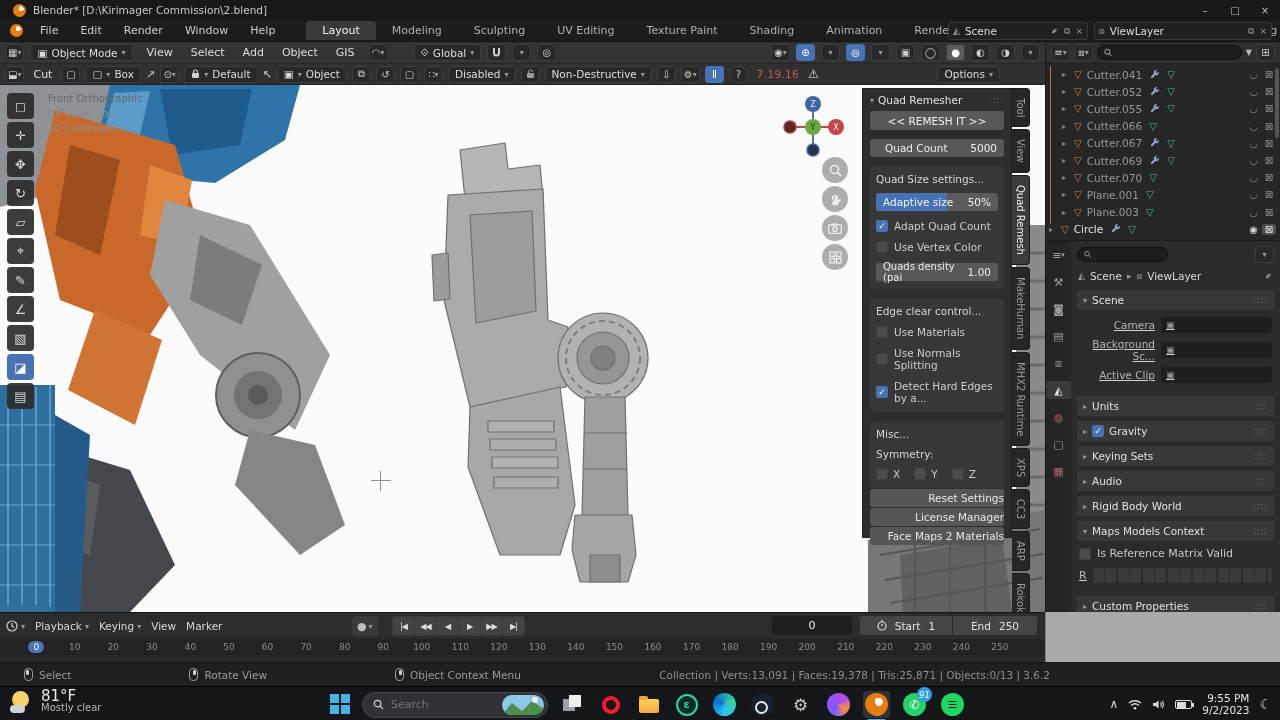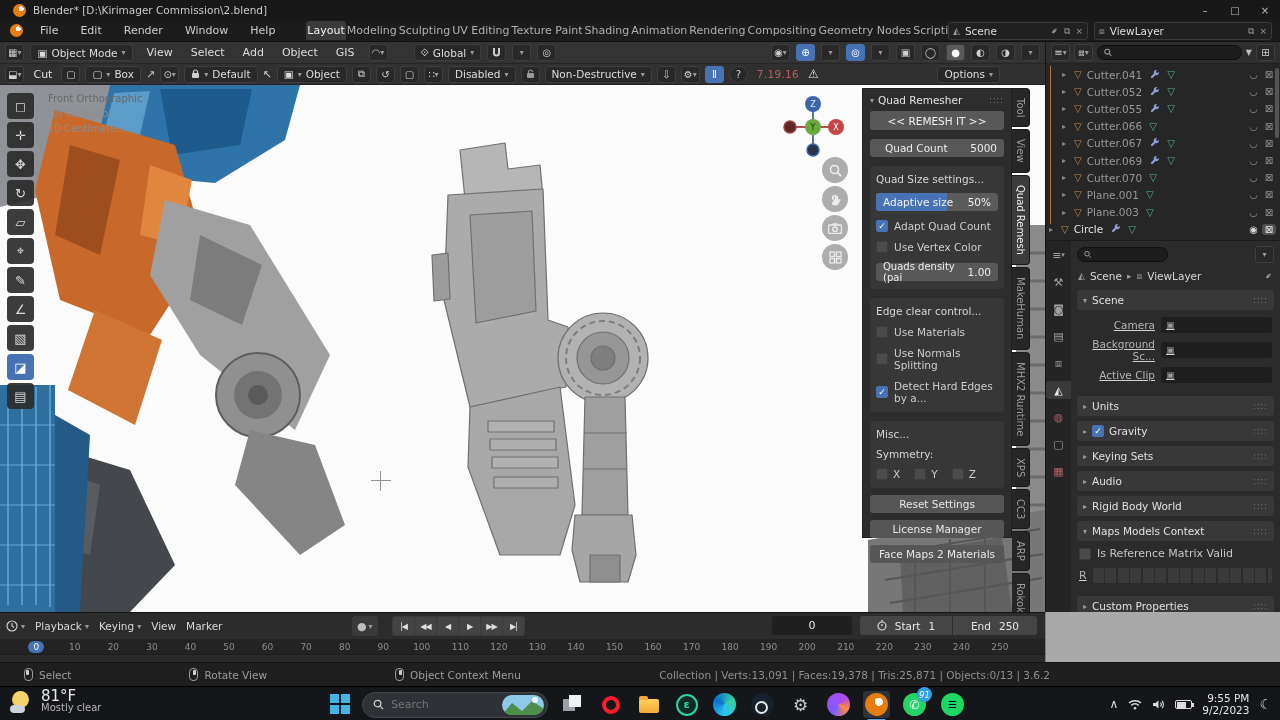--- a/index.html
+++ b/index.html
@@ -14,21 +14,21 @@
     background:radial-gradient(circle at 62% 38%, #fff 0 2.5px, #e87d0d 2.6px 70%, #b35c08 100%);display:inline-block;flex:none;}
   .wtitle{color:#c9c9c9;font-size:10.5px;}
   .winbtns{position:absolute;right:0;top:0;height:20px;display:flex;}
   .winbtn{width:30px;height:20px;display:flex;align-items:center;justify-content:center;color:#bdbdbd;font-size:10px;}
   
   .topbar{position:absolute;left:0;top:20px;width:1280px;height:22px;background:#1c1c1c;
     display:flex;align-items:center;padding-left:10px;border-bottom:1px solid #101010;}
   .menus{display:flex;gap:4px;margin-left:8px;}
   .menu{padding:2px 9px;color:#cdcdcd;font-size:11px;border-radius:3px;}
   .tabs{display:flex;margin-left:22px;align-items:center;}
-  .tab{padding:3px 1px;color:#b0b0b0;font-size:11px;border-radius:4px 4px 0 0;white-space:nowrap;}
+  .tab{padding:3px 16px;color:#b0b0b0;font-size:11px;border-radius:4px 4px 0 0;white-space:nowrap;}
   .tab.active{background:#3a3a3a;color:#f0f0f0;}
   .tab.plus{color:#9a9a9a;padding:3px 6px;}
   .idbox{position:absolute;top:2px;height:18px;background:#202020;border:1px solid #3a3a3a;border-radius:3px;
     display:flex;align-items:center;padding:0 4px;gap:5px;font-size:10.5px;color:#ddd;}
   .idbox .ico{color:#9a9a9a;font-size:9px;}
   .scenebox{left:948px;width:140px;}
   .vlbox{left:1094px;width:178px;}
   
   .hdr2{position:absolute;left:0;top:42px;width:1045px;height:22px;background:#333333;
     display:flex;align-items:center;padding:0 5px;gap:6px;border-bottom:1px solid #262626;}
@@ -90,21 +90,21 @@
   .fslider .fill{position:absolute;left:0;top:0;bottom:0;width:58%;background:#4772b3;}
   .fslider span{position:relative;}
   .fslider .vv{margin-left:auto;}
   .chkrow{display:flex;align-items:center;gap:6px;margin-top:9px;color:#cdcdcd;}
   .chk{width:12px;height:12px;background:#4b4b4b;border:1px solid #3c3c3c;border-radius:2px;flex:none;
     display:flex;align-items:center;justify-content:center;font-size:9px;color:transparent;}
   .checked .chk{background:#4772b3;border-color:#4772b3;color:#fff;}
   .symrow{display:flex;gap:14px;margin-top:8px;}
   .symrow .chkrow{margin-top:0;gap:5px;}
   .qr-action{height:18px;background:#565656;border-radius:3px;display:flex;align-items:center;
-    justify-content:center;color:#e8e8e8;margin-top:7px;}
+    justify-content:flex-end;color:#e8e8e8;margin-top:1px;}
   
   .outliner{position:absolute;left:1045px;top:64px;width:235px;height:176px;background:#262626;
     border-left:1px solid #161616;padding-top:2px;overflow:hidden;}
   .oline{position:absolute;left:4px;top:2px;width:1px;height:158px;background:#b4703f;}
   .orow{height:17.2px;display:flex;align-items:center;gap:4px;padding-left:16px;padding-right:4px;}
   .orow .tri{color:#8a8a8a;font-size:8px;width:8px;}
   .orow .oico{color:#c98a4b;font-size:10px;}
   .orow .oname{color:#989898;font-size:10.5px;margin-left:1px;}
   .orow .wr{display:none;margin-left:4px;}
   .orow.has-wrench .wr{display:inline-flex;}

